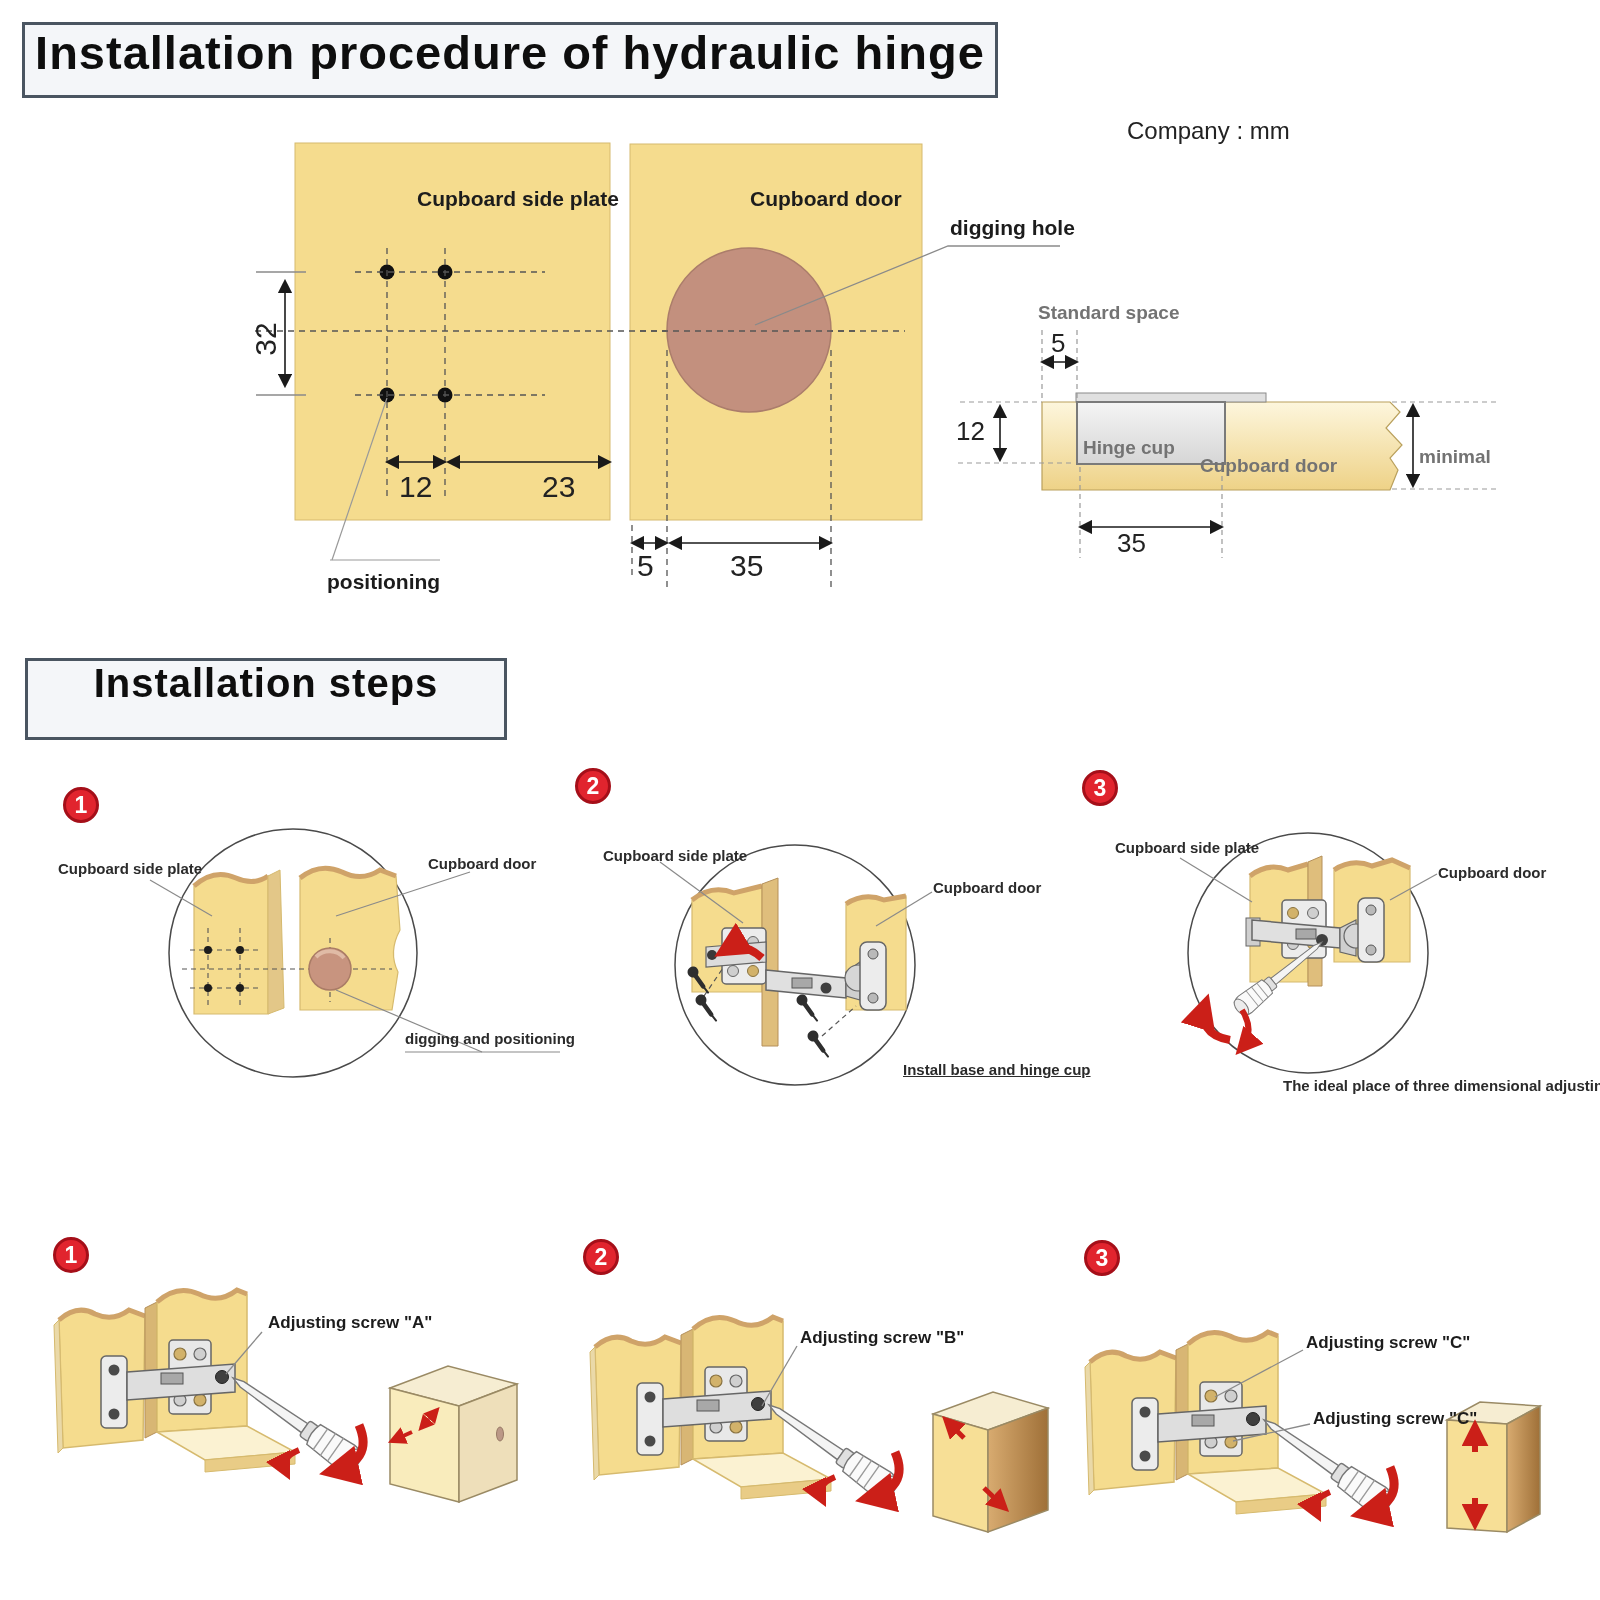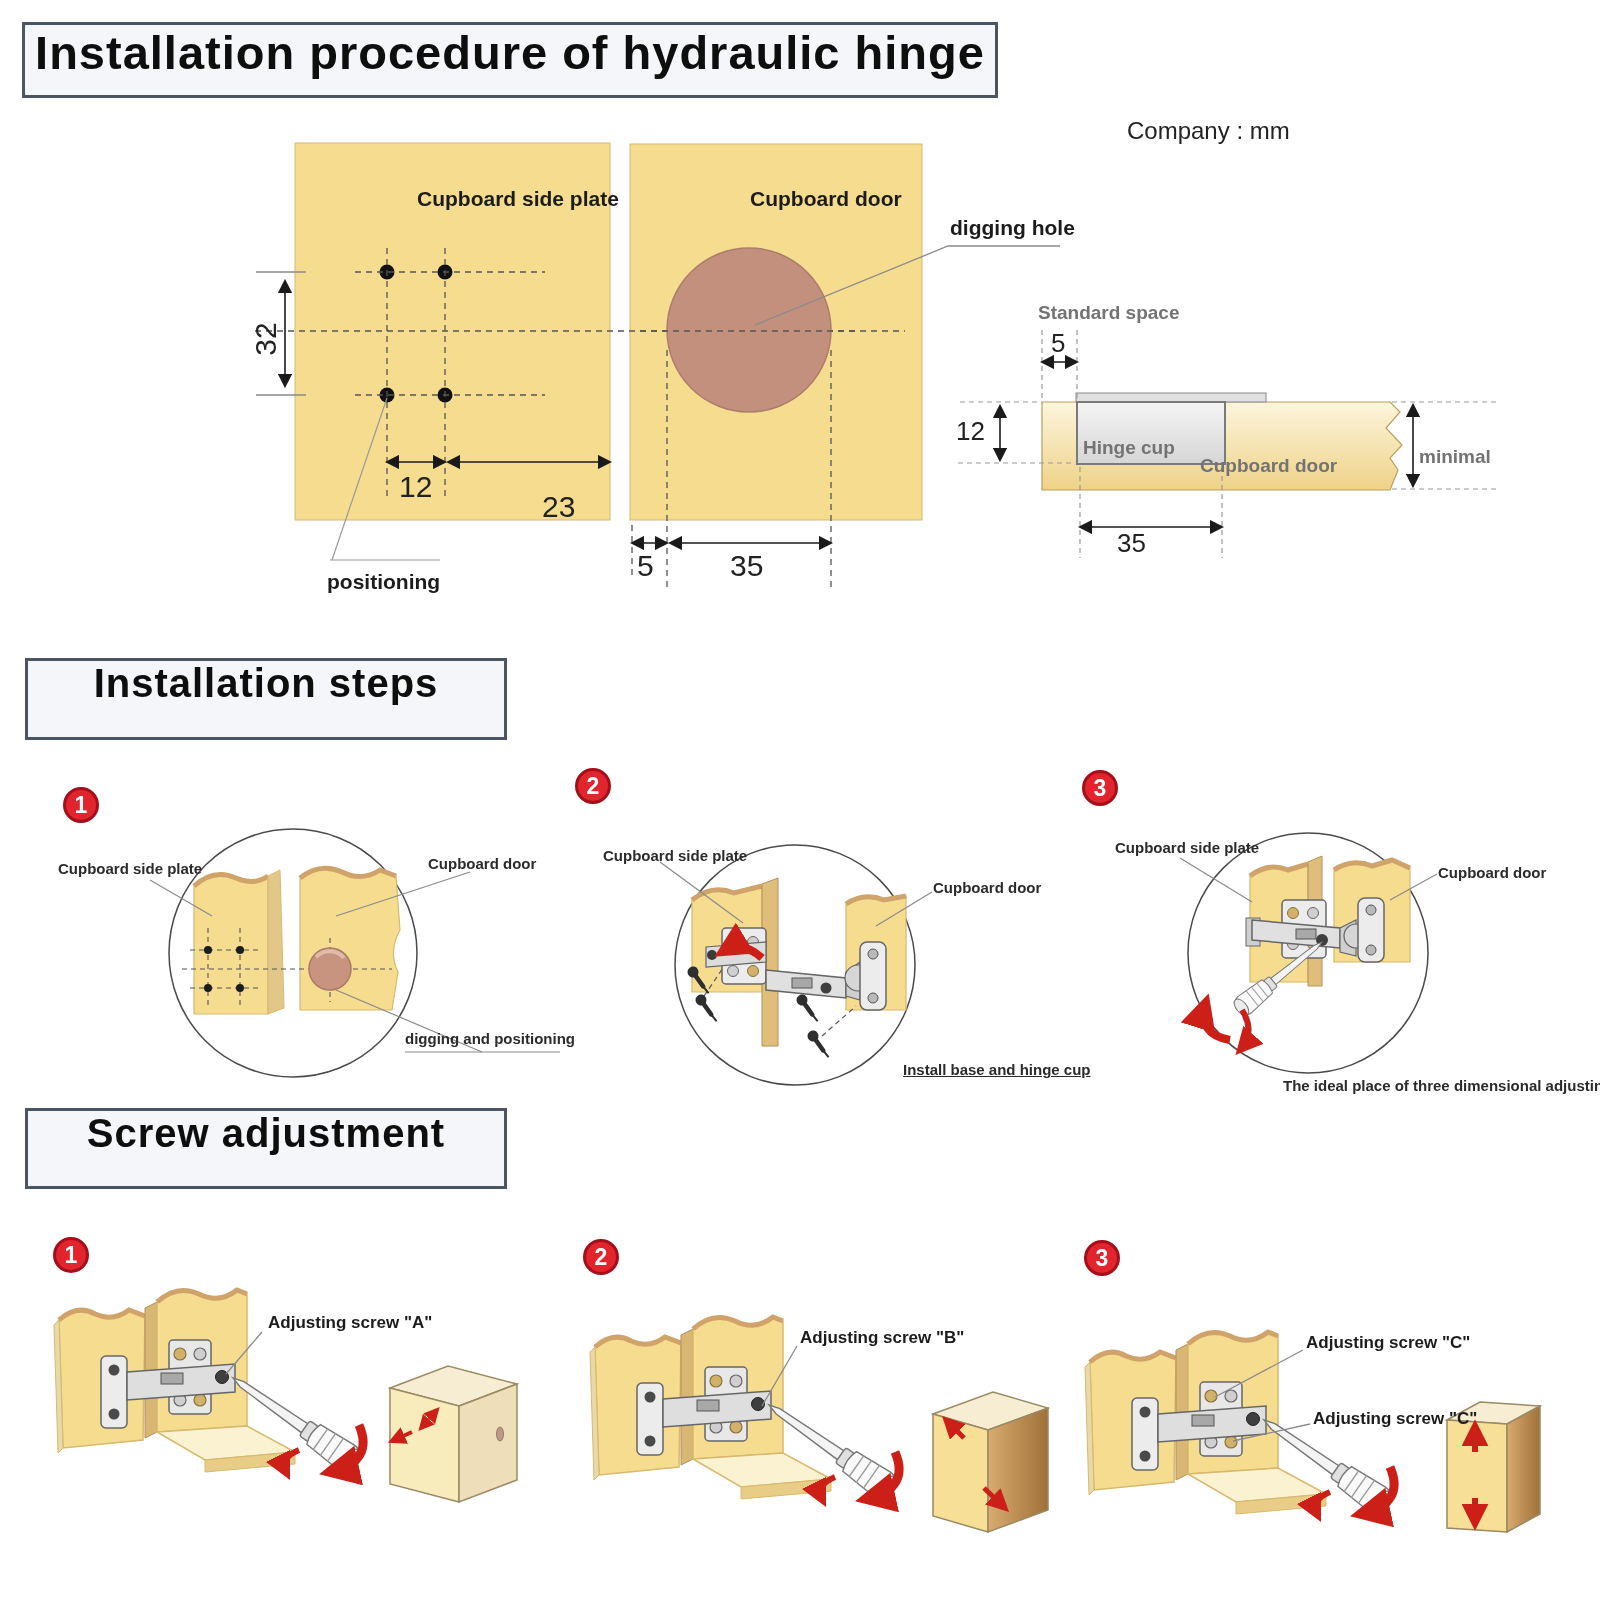--- a/index.html
+++ b/index.html
@@ -277,21 +277,21 @@
 </div>
 
 <div class="note" style="left:1127px;top:117px;">Company : mm</div>
 
 <div class="lbl" style="left:417px;top:187px;">Cupboard side plate</div>
 <div class="lbl" style="left:750px;top:187px;">Cupboard door</div>
 <div class="lbl" style="left:950px;top:216px;">digging hole</div>
 <div class="lbl" style="left:327px;top:570px;">positioning</div>
 <div class="dim rot" style="left:236px;top:322px;">32</div>
 <div class="dim" style="left:399px;top:470px;">12</div>
-<div class="dim" style="left:542px;top:490px;">23</div>
+<div class="dim" style="left:542px;top:470px;">23</div>
 <div class="dim" style="left:637px;top:549px;">5</div>
 <div class="dim" style="left:730px;top:549px;">35</div>
 
 <div class="xlbl" style="left:1038px;top:302px;">Standard space</div>
 <div class="dim dim-sm" style="left:1051px;top:328px;">5</div>
 <div class="dim dim-sm" style="left:956px;top:416px;">12</div>
 <div class="xlbl" style="left:1083px;top:437px;">Hinge cup</div>
 <div class="xlbl" style="left:1200px;top:455px;">Cupboard door</div>
 <div class="xlbl" style="left:1419px;top:446px;">minimal</div>
 <div class="dim dim-sm" style="left:1117px;top:528px;">35</div>
@@ -309,23 +309,20 @@
 <div class="slbl" style="left:405px;top:1030px;">digging and positioning</div>
 
 <div class="slbl" style="left:603px;top:847px;">Cupboard side plate</div>
 <div class="slbl" style="left:933px;top:879px;">Cupboard door</div>
 <div class="slbl" style="left:903px;top:1061px;text-decoration:underline;">Install base and hinge cup</div>
 
 <div class="slbl" style="left:1115px;top:839px;">Cupboard side plate</div>
 <div class="slbl" style="left:1438px;top:864px;">Cupboard door</div>
 <div class="slbl" style="left:1283px;top:1077px;">The ideal place of three dimensional adjusting</div>
 
-<div class="box sec-box" style="left:25px;top:1108px;height:81px;">
-  <span>Screw adjustment</span>
-</div>
 
 <div class="badge" style="left:53px;top:1237px;">1</div>
 <div class="badge" style="left:583px;top:1239px;">2</div>
 <div class="badge" style="left:1084px;top:1240px;">3</div>
 
 <div class="albl" style="left:268px;top:1313px;">Adjusting screw "A"</div>
 <div class="albl" style="left:800px;top:1328px;">Adjusting screw "B"</div>
 <div class="albl" style="left:1306px;top:1333px;">Adjusting screw "C"</div>
 <div class="albl" style="left:1313px;top:1409px;">Adjusting screw "C"</div>
 

